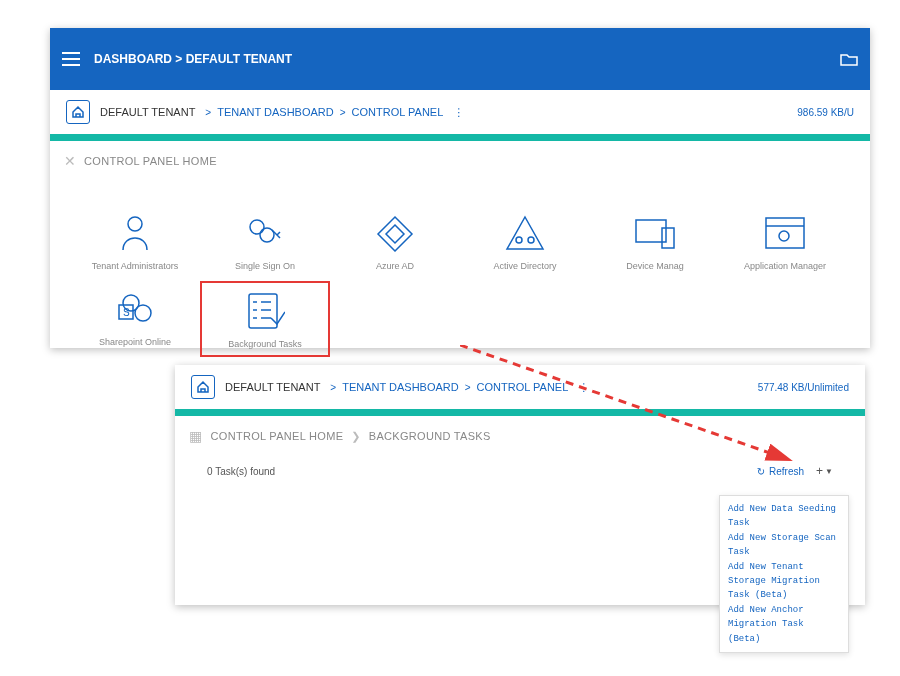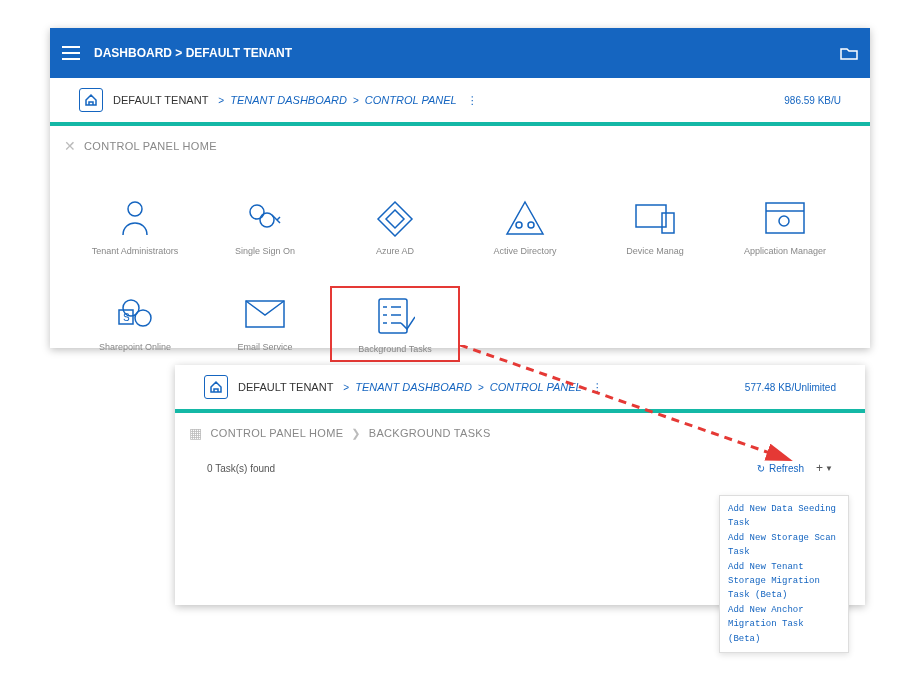--- a/index.html
+++ b/index.html
@@ -18,60 +18,60 @@
 }
 .panel1 { left: 50px; top: 28px; width: 820px; height: 320px; }
 .panel2 { left: 175px; top: 365px; width: 690px; height: 240px; }
 
 .topbar {
   background: #1565c0;
   color: #fff;
   height: 38px;
   display: flex;
   align-items: center;
-  padding: 6px 12px;
+  padding: 12px 12px;
   font-size: 12px;
   font-weight: 600;
 }
 .hamburger {
   width: 18px; height: 14px;
   display: flex; flex-direction: column; justify-content: space-between;
   margin-right: 14px;
 }
 .hamburger span { display: block; height: 2px; background: #fff; }
 
 .breadcrumbs {
   display: flex; align-items: center;
-  padding: 10px 29px;
+  padding: 10px 16px;
   font-size: 11px;
   color: #1565c0;
-  border-bottom: 4px solid #14b8a6;
+  border-bottom: 7px solid #14b8a6;
 }
 .home-icon {
   width: 22px; height: 22px; border: 1.5px solid #1565c0;
   border-radius: 3px; margin-right: 10px;
   display: flex; align-items: center; justify-content: center;
 }
 .bc-sep { margin: 0 6px; color: #1565c0; font-size: 10px; }
-.bc-item { color: #1565c0; font-style: italic; }
+.bc-item { color: #1565c0; }
 .bc-first { color: #333; margin-right: 4px; }
 .quota { margin-left: auto; color: #1565c0; font-size: 10px; }
 
 .section-hdr {
   display: flex; align-items: center;
   padding: 12px 14px 6px;
   color: #888; font-size: 11px; letter-spacing: 0.3px;
 }
 .tools-icon { color: #bbb; margin-right: 8px; font-size: 14px; }
 .sec-sep { margin: 0 8px; color: #bbb; }
 
 .icon-grid {
   display: grid;
   grid-template-columns: repeat(6, 1fr);
-  gap: 24px 0;
+  gap: 4px 0;
   padding: 30px 20px 10px;
 }
 .icon-cell {
   display: flex; flex-direction: column; align-items: center;
   font-size: 9px; color: #888;
   padding: 6px 2px;
 }
 .icon-box {
   height: 44px; display: flex; align-items: center; justify-content: center;
   margin-bottom: 6px;
@@ -214,29 +214,20 @@
       <div class="icon-box">
         <svg width="40" height="36">
             <circle cx="16" cy="12" r="8" class="icon-svg"></circle>
             <circle cx="28" cy="22" r="8" class="icon-svg"></circle>
             <rect x="4" y="14" width="14" height="14" class="icon-svg"></rect>
             <text x="8" y="25" font-size="10" fill="#1565c0">S</text>
           </svg>
       </div>
       <span>Sharepoint Online</span>
     </div>
-    <div class="icon-cell">
-      <div class="icon-box">
-        <svg width="42" height="30">
-            <rect x="2" y="2" width="38" height="26" class="icon-svg"></rect>
-            <path d="M2 2l19 14L40 2" class="icon-svg"></path>
-          </svg>
-      </div>
-      <span>Email Service</span>
-    </div>
     <div class="icon-cell highlight">
       <div class="icon-box">
         <svg width="40" height="38">
             <rect x="4" y="2" width="28" height="34" rx="2" class="icon-svg"></rect>
             <path d="M8 10h4m4 0h10M8 18h4m4 0h10M8 26h4m4 0h10" class="icon-svg"></path>
             <path d="M26 26l6 6 8-12" class="icon-svg" stroke-width="2"></path>
           </svg>
       </div>
       <span>Background Tasks</span>
     </div>

